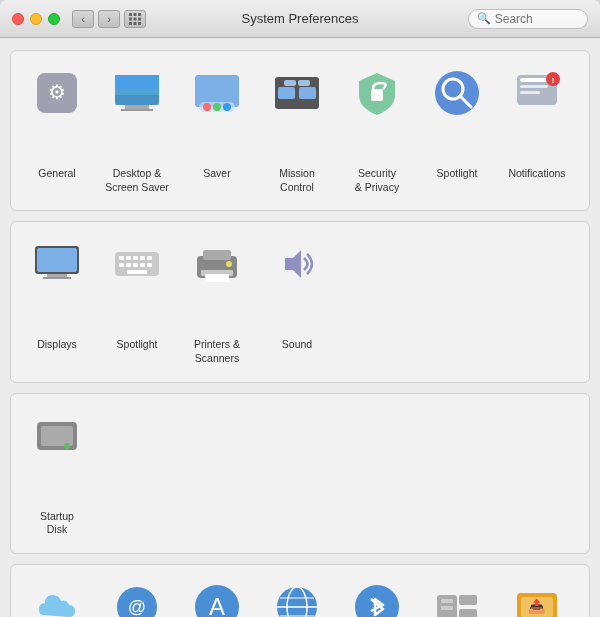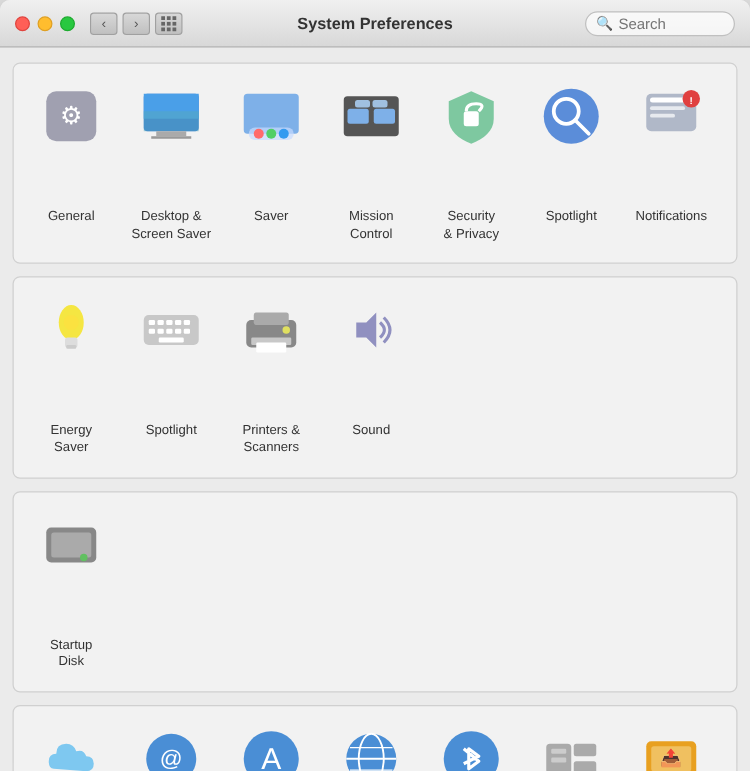--- a/index.html
+++ b/index.html
@@ -71,21 +71,21 @@
       font-size: 10px;
       color: #555;
       cursor: pointer;
       margin-left: 4px;
     }
     .title {
       position: absolute;
       left: 50%;
       transform: translateX(-50%);
       font-size: 13px;
-      font-weight: 700;
+      font-weight: 400;
       color: #333;
     }
     .search-box {
       margin-left: auto;
       display: flex;
       align-items: center;
       background: rgba(255,255,255,0.7);
       border: 1px solid #c0c0c0;
       border-radius: 10px;
       padding: 2px 8px;
@@ -272,32 +272,32 @@
           </div>
           <div class="pref-label">Notifications</div>
         </div>
       </div>
     </div>
 
     <div class="section">
       <div class="row">
 
 
-
-        <div class="pref-item">
-          <div class="pref-icon">
-            <svg width="52" height="52" viewBox="0 0 52 52">
-              <ellipse cx="26" cy="20" rx="10" ry="14" fill="#f5e642"></ellipse>
-              <rect x="21" y="32" width="10" height="8" rx="2" fill="#ddd"></rect>
-              <rect x="22" y="38" width="8" height="3" rx="1" fill="#ccc"></rect>
-              <circle cx="26" cy="20" r="6" fill="#ffe040" opacity="0.6"></circle>
-            </svg>
-          </div>
-          <div class="pref-label">Energy<br>Saver</div>
-        </div>
+        <div class="pref-item">
+          <div class="pref-icon">
+            <svg width="52" height="52" viewBox="0 0 52 52">
+              <rect x="4" y="8" width="44" height="28" rx="3" fill="#555"></rect>
+              <rect x="6" y="10" width="40" height="24" rx="2" fill="#7eb0e8"></rect>
+              <rect x="16" y="36" width="20" height="3" fill="#aaa"></rect>
+              <rect x="12" y="39" width="28" height="2" fill="#999"></rect>
+            </svg>
+          </div>
+          <div class="pref-label">Displays</div>
+        </div>
+
 
         <div class="pref-item">
           <div class="pref-icon">
             <svg width="52" height="52" viewBox="0 0 52 52">
               <rect x="4" y="14" width="44" height="24" rx="4" fill="#c8c8c8"></rect>
               <rect x="8" y="18" width="5" height="4" rx="1" fill="white"></rect>
               <rect x="15" y="18" width="5" height="4" rx="1" fill="white"></rect>
               <rect x="22" y="18" width="5" height="4" rx="1" fill="white"></rect>
               <rect x="29" y="18" width="5" height="4" rx="1" fill="white"></rect>
               <rect x="36" y="18" width="5" height="4" rx="1" fill="white"></rect>

